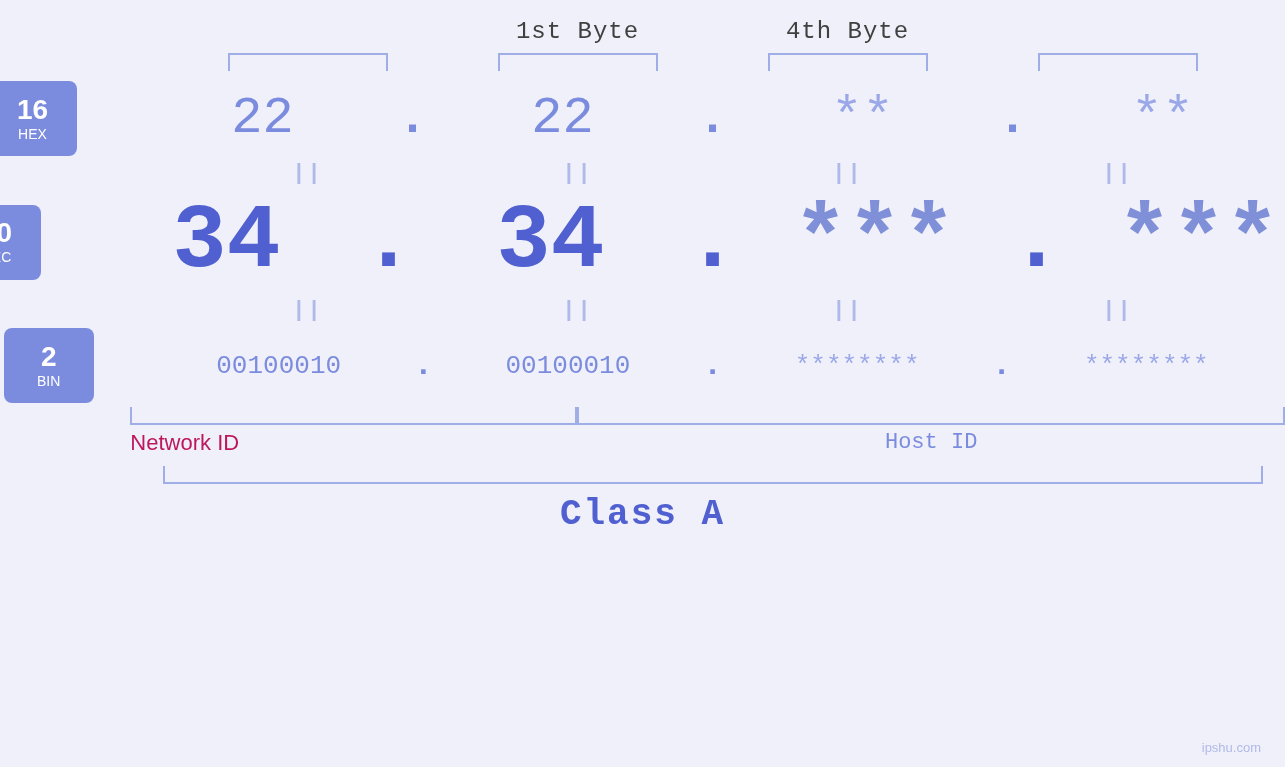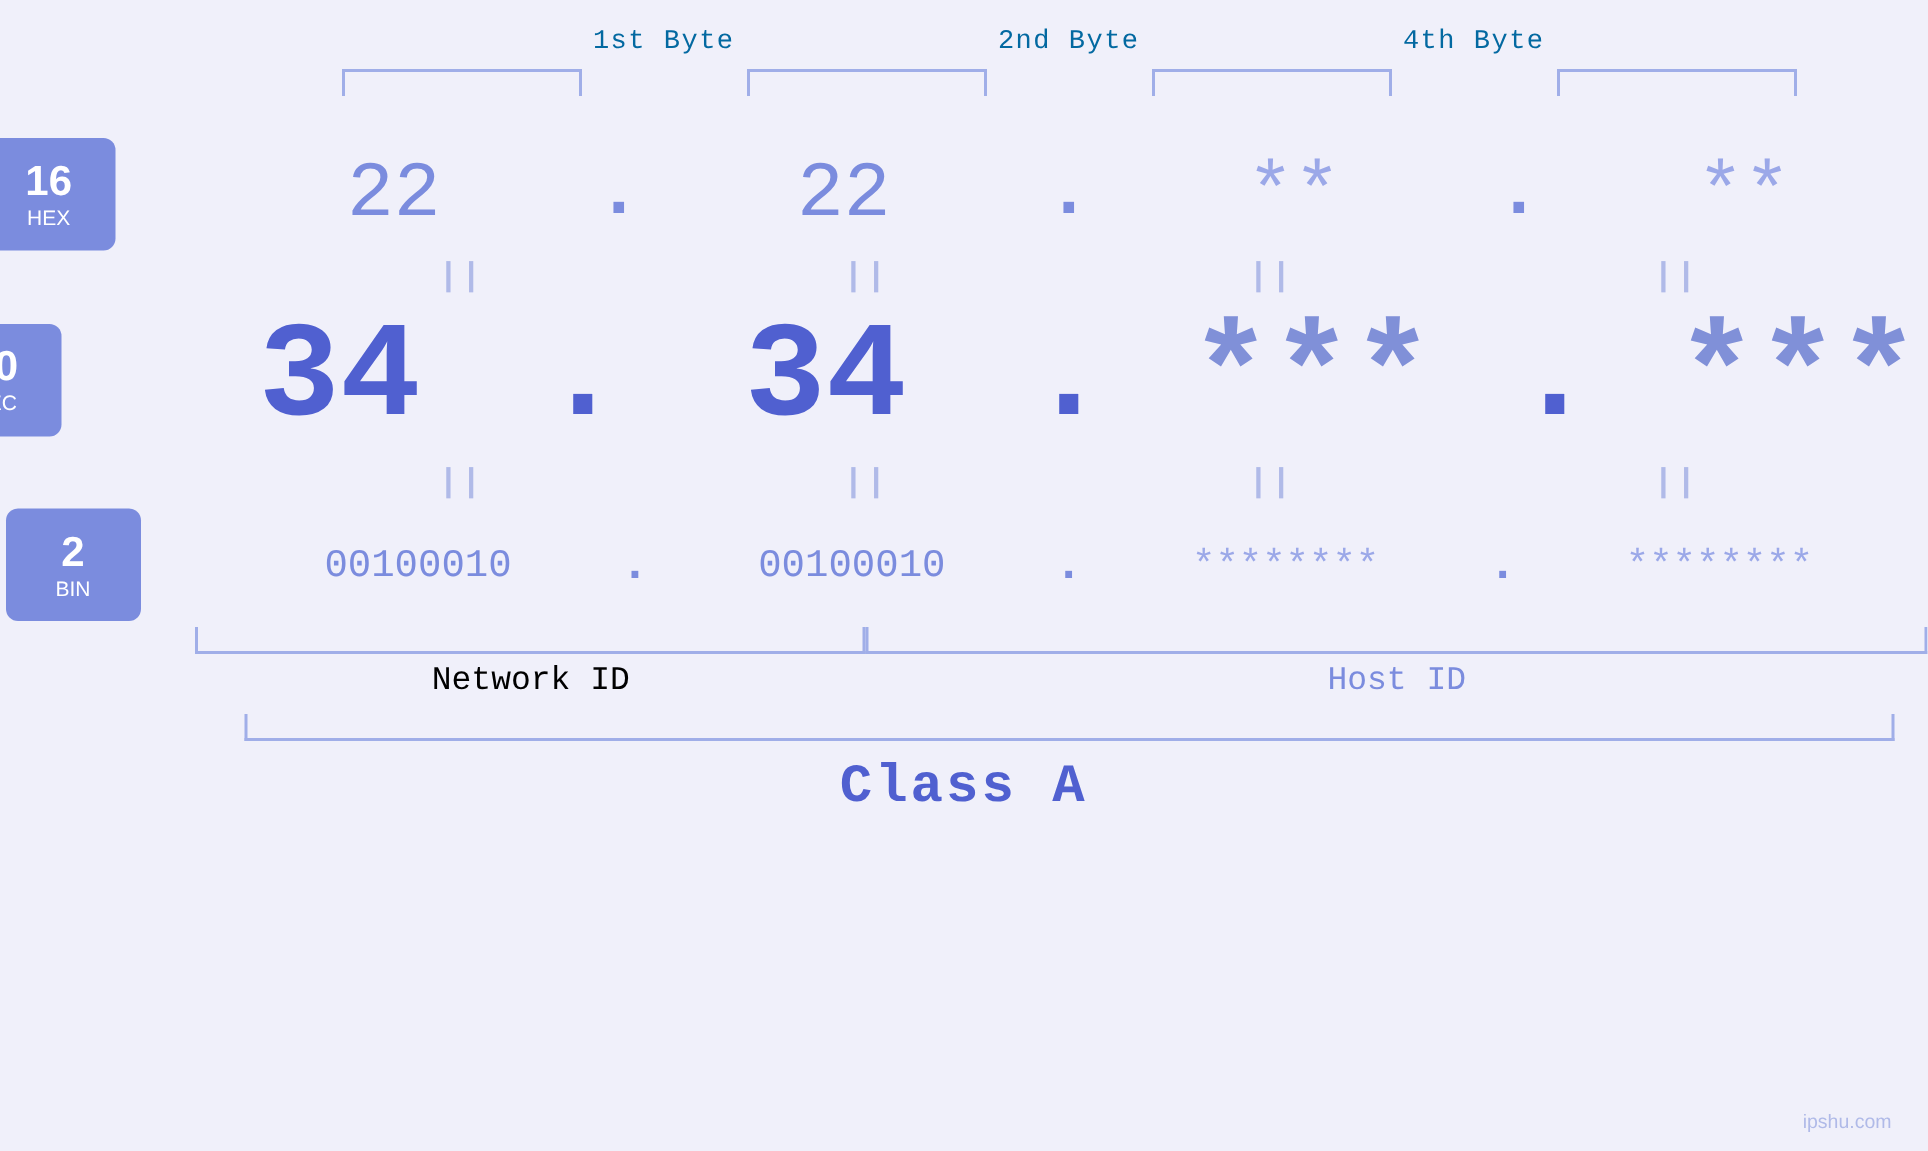--- a/index.html
+++ b/index.html
@@ -31,22 +31,22 @@
       gap: 0;
     }
 
     .byte-header-spacer {
       width: 140px;
     }
 
     .byte-header {
       width: 270px;
       text-align: center;
-      color: #0369a1;
-      font-size: 18px;
+      color: #404040;
+      font-size: 24px;
       font-family: 'Courier New', Courier, monospace;
       font-weight: 400;
       letter-spacing: 1px;
     }
 
     
     .bracket-row {
       display: flex;
       width: 100%;
       justify-content: center;
@@ -239,24 +239,24 @@
       justify-content: center;
       margin-top: 5px;
     }
 
     .id-spacer {
       width: 140px;
     }
 
     .network-id-label {
       width: 480px;
-      text-align: center;
-      color: #000000;
+      text-align: left;
+      color: #be185d;
       font-size: 22px;
-      font-family: Liberation Mono, monospace;
+      font-family: Liberation Sans, sans-serif;
     }
 
     .host-id-label {
       width: 760px;
       text-align: center;
       color: #7b8cde;
       font-size: 22px;
       font-family: 'Courier New', Courier, monospace;
     }
 
@@ -317,41 +317,40 @@
 
   </style>
 </head>
 <body>
 
 <div class="container">
 
   <div class="byte-headers">
     <div class="byte-header-spacer"></div>
     <div class="byte-header">1st Byte</div>
-    <div class="byte-header">2nd Byte</div>
     <div class="byte-header">4th Byte</div>
   </div>
 
   <div class="bracket-row">
     <div class="bracket-spacer"></div>
     <div class="bracket">
       <div class="bracket-line"></div>
     </div>
     <div class="bracket">
       <div class="bracket-line"></div>
     </div>
     <div class="bracket">
       <div class="bracket-line"></div>
     </div>
     <div class="bracket">
       <div class="bracket-line"></div>
     </div>
   </div>
 
-  <div class="value-row" style="margin-top:28px;">
+  <div class="value-row" style="margin-top:10px;">
     <div class="row-label">
       <span class="row-label-number">16</span>
       <span class="row-label-base">HEX</span>
     </div>
     <div class="values-and-dots">
       <div class="cell">
         <span class="hex-value cell-value">22</span>
       </div>
       <span class="dot-small">.</span>
       <div class="cell">

